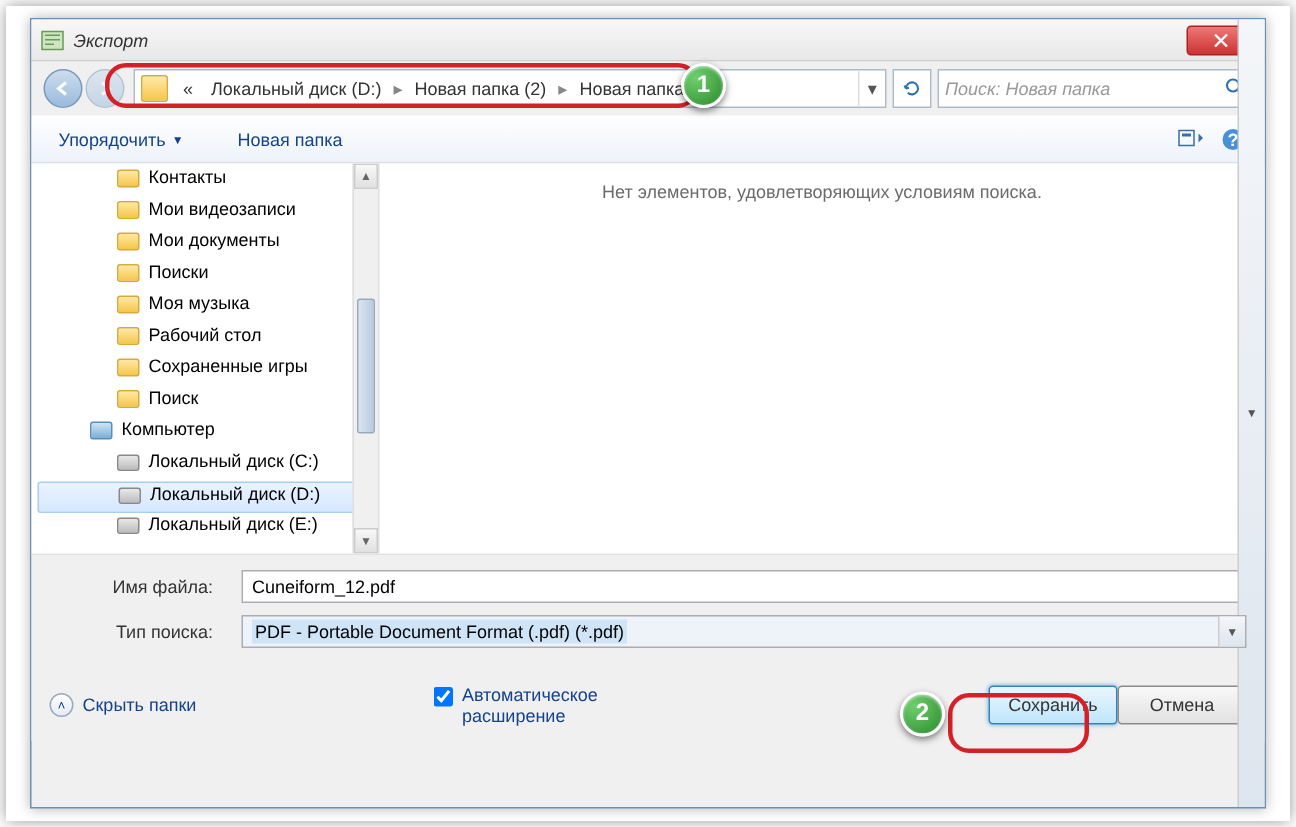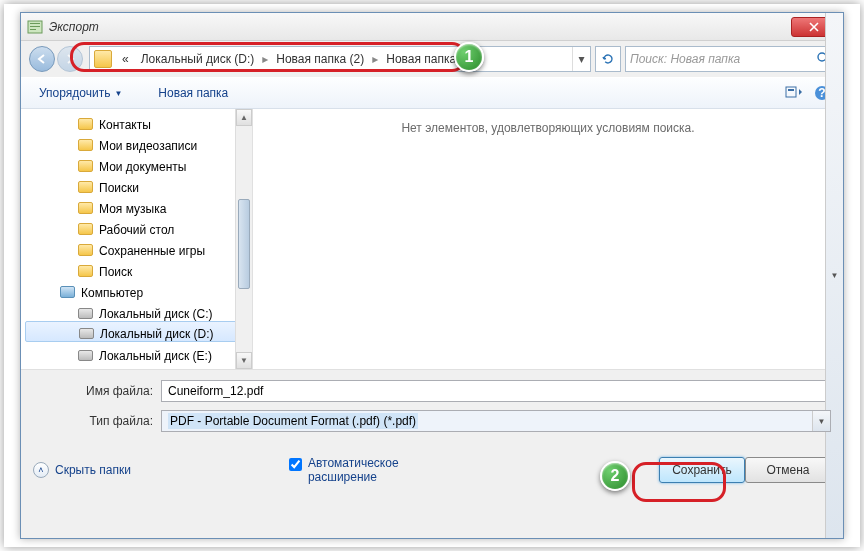--- a/index.html
+++ b/index.html
@@ -21,35 +21,35 @@
 .search-box { width: 210px; height: 26px; border: 1px solid #abc; background: #fff; display: flex; align-items: center; padding: 0 4px; color: #999; font-style: italic; }
 .search-box .mag { margin-left: auto; color: #06c; font-style: normal; }
 .toolbar { height: 32px; background: linear-gradient(#fdfeff, #eef3fa); border-top: 1px solid #fff; border-bottom: 1px solid #d8e0ea; display: flex; align-items: center; padding: 0 10px; justify-content: center; }
 .tool-link { color: #15428b; padding: 4px 8px; margin-right: 20px; display: flex; align-items: center; gap: 4px; }
 .tool-drop { font-size: 8px; }
 .tool-right { margin-left: auto; display: flex; gap: 6px; }
 .tool-ico { width: 22px; height: 22px; display: flex; align-items: center; justify-content: center; color: #15428b; border: 1px solid transparent; }
 .content { display: flex; height: 260px; }
 .tree { width: 232px; border-right: 1px solid #e0e0e0; background: #fff; overflow: hidden; position: relative; }
 .tree-inner { padding: 2px 0; }
-.tree-item { display: flex; align-items: flex-end; height: 21px; padding-left: 56px; gap: 6px; white-space: nowrap; }
+.tree-item { display: flex; align-items: flex-start; height: 21px; padding-left: 56px; gap: 6px; white-space: nowrap; }
 .tree-item.l2 { padding-left: 38px; }
 .tree-item.l3 { padding-left: 56px; }
 .tree-item.sel { background: linear-gradient(#eaf3ff, #d6e8ff); border: 1px solid #a8cdf0; border-radius: 2px; margin: 0 4px; padding-left: 52px; }
 .fico { width: 16px; height: 16px; display: inline-flex; align-items: center; justify-content: center; font-size: 12px; }
 .folder-ico { background: linear-gradient(#ffe9a8,#f5c64a); border:1px solid #d9a93a; border-radius:2px; width:15px; height:12px; }
 .drive-ico { width:15px; height:11px; background: linear-gradient(#e8e8e8,#bcbcbc); border:1px solid #888; border-radius:2px; }
 .pc-ico { width:15px; height:12px; background: linear-gradient(#d0e4f5,#7ab0d8); border:1px solid #5a90b8; border-radius:2px; }
 .tree-scroll { position: absolute; right: 0; top: 0; bottom: 0; width: 17px; background: #f0f0f0; border-left: 1px solid #ddd; }
 .scroll-thumb { position: absolute; left: 2px; right: 2px; top: 90px; height: 90px; background: linear-gradient(90deg,#d8e4f0,#b8cce0); border: 1px solid #9ab; border-radius: 2px; }
 .scroll-btn { position: absolute; left: 0; right: 0; height: 17px; background: linear-gradient(#f8f8f8,#e0e0e0); border: 1px solid #ccc; display: flex; align-items: center; justify-content: center; font-size: 8px; color: #666; }
 .filearea { flex: 1; background: #fff; display: flex; align-items: flex-start; justify-content: center; padding-top: 12px; color: #6b6b6b; }
 .bottom-panel { border-top: 1px solid #e0e0e0; background: #f0f0f0; padding: 10px 12px 6px; }
 .field-row { display: flex; align-items: center; margin-bottom: 8px; }
-.field-label { width: 128px; text-align: right; padding-right: 8px; color: #333; }
+.field-label { width: 128px; text-align: right; padding-right: 19px; color: #333; }
 .field-input { flex: 1; height: 22px; border: 1px solid #abadb3; background: #fff; padding: 0 6px; display: flex; align-items: center; }
 .field-input.combo { position: relative; background: linear-gradient(#eef3fa,#eef3fa); }
 .field-input .drop { position: absolute; right: 0; top: 0; bottom: 0; width: 18px; border-left: 1px solid #ccc; background: linear-gradient(#f4f6f9,#dde5ee); display: flex; align-items: center; justify-content: center; font-size: 8px; color: #555; }
 .footer { display: flex; align-items: center; padding: 10px 12px; background: #f0f0f0; }
 .hide-folders { display: flex; align-items: center; gap: 6px; color: #15428b; }
 .chev-up { width: 16px; height: 16px; border: 1px solid #9ab; border-radius: 50%; background: linear-gradient(#fff,#e4ecf5); display: flex; align-items: center; justify-content: center; font-size: 9px; color: #15428b; }
 .auto-ext { margin-left: 158px; display: flex; align-items: flex-start; gap: 6px; color: #15428b; }
 .auto-ext input { margin-top: 2px; }
 .btn-row { margin-left: auto; display: flex; }
 .win-btn { min-width: 86px; height: 26px; border: 1px solid #8a8a8a; background: linear-gradient(#f8f8f8, #e2e2e2); border-radius: 3px; display: flex; align-items: center; justify-content: center; color: #333; }
@@ -238,21 +238,21 @@
 
   <div class="bottom-panel">
     <div class="field-row">
       <div class="field-label">Имя файла:</div>
       <div class="field-input">
         <span>Cuneiform_12.pdf</span>
         <span class="drop" style="position:absolute;right:0">▼</span>
       </div>
     </div>
     <div class="field-row">
-      <div class="field-label">Тип файла:</div>
+      <div class="field-label">Тип поиска:</div>
       <div class="field-input combo">
         <span style="background:#d0e4f7;padding:1px 2px">PDF - Portable Document Format (.pdf) (*.pdf)</span>
         <span class="drop">▼</span>
       </div>
     </div>
   </div>
 
   <div class="footer">
     <div class="hide-folders">
       <span class="chev-up">˄</span>

